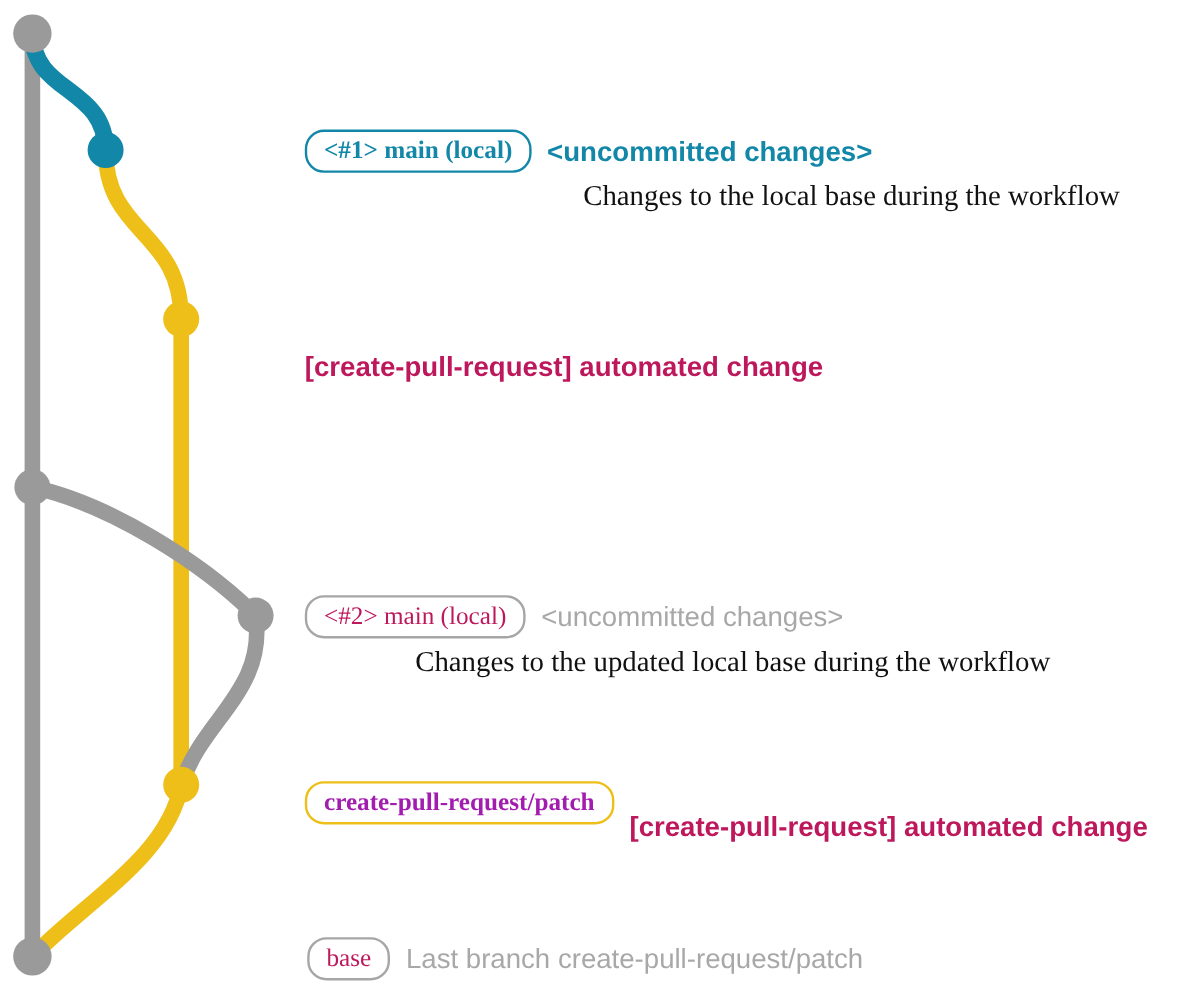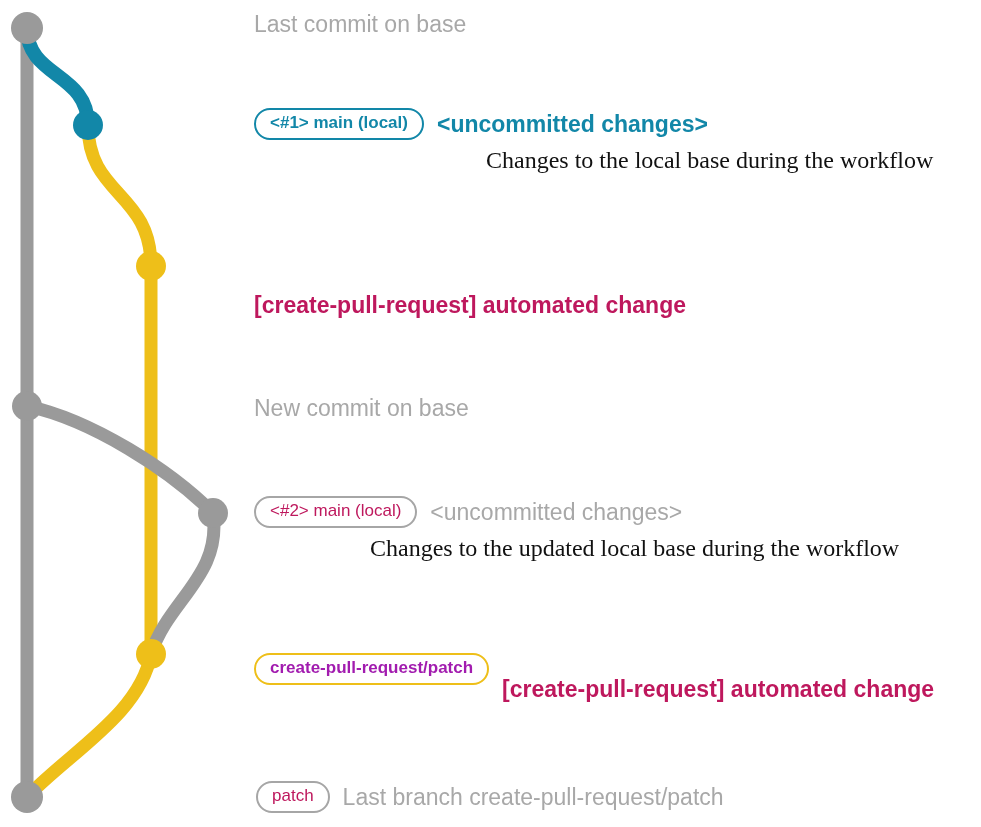--- a/index.html
+++ b/index.html
@@ -45,22 +45,22 @@
   }
 
   .badge {
     display: inline-flex;
     align-items: center;
     justify-content: center;
     border: 2px solid #8c8c8c;
     border-radius: 16px;
     background: #ffffff;
     color: #9a9a9a;
-    font-size: 17px;
-    font-family: Liberation Sans, sans-serif;
+    font-size: 21px;
+    font-family: Liberation Serif, serif;
     padding: 4px 14px 6px 14px;
     line-height: 1.05;
     box-sizing: border-box;
   }
   .badge.teal {
     border-color: #1287a8;
     color: #1287a8;
     font-weight: bold;
   }
   .badge.gray {
@@ -116,65 +116,55 @@
   <circle cx="88" cy="125" r="15" fill="#1287a8"></circle>
   <circle cx="151" cy="266" r="15" fill="#eebf19"></circle>
   <circle cx="27" cy="406" r="15" fill="#9a9a9a"></circle>
   <circle cx="213" cy="513" r="15" fill="#9a9a9a"></circle>
   <circle cx="151" cy="654" r="15" fill="#eebf19"></circle>
   <circle cx="27" cy="797" r="16" fill="#9a9a9a"></circle>
 </svg>
 
 <div id="labels-layer">
 
-  <div class="row" style="left:254px; top:12px;">
-    <div class="row-main">
-      <span class="commit-msg gray">Last commit on base</span>
-    </div>
-  </div>
 
   <div class="row" style="left:254px; top:108px;">
     <div class="row-main">
       <span class="badge teal">&lt;#1&gt; main (local)</span>
       <span class="gap"></span>
       <span class="commit-msg teal">&lt;uncommitted changes&gt;</span>
     </div>
     <div class="sub-note" style="margin-left:232px;">Changes to the local base during the workflow</div>
   </div>
 
   <div class="row" style="left:254px; top:253px;">
     <div class="row-main">
       <span class="commit-msg yellow">[create-pull-request] automated change</span>
     </div>
   </div>
 
-  <div class="row" style="left:254px; top:396px;">
-    <div class="row-main">
-      <span class="commit-msg gray">New commit on base</span>
-    </div>
-  </div>
 
   <div class="row" style="left:254px; top:496px;">
     <div class="row-main">
       <span class="badge gray">&lt;#2&gt; main (local)</span>
       <span class="gap"></span>
       <span class="commit-msg gray">&lt;uncommitted changes&gt;</span>
     </div>
-    <div class="sub-note" style="margin-left:116px;">Changes to the updated local base during the workflow</div>
+    <div class="sub-note" style="margin-left:92px;">Changes to the updated local base during the workflow</div>
   </div>
 
   <div class="row" style="left:254px; top:637px;">
     <div class="row-main">
       <span class="badge yellow">create-pull-request/patch</span>
       <span class="gap"></span>
       <span class="commit-msg yellow">[create-pull-request] automated change</span>
     </div>
   </div>
 
   <div class="row" style="left:256px; top:781px;">
     <div class="row-main">
-      <span class="badge gray">patch</span>
+      <span class="badge gray">base</span>
       <span class="gap"></span>
       <span class="commit-msg gray">Last branch create-pull-request/patch</span>
     </div>
   </div>
 
 </div>
 
 </body></html>

